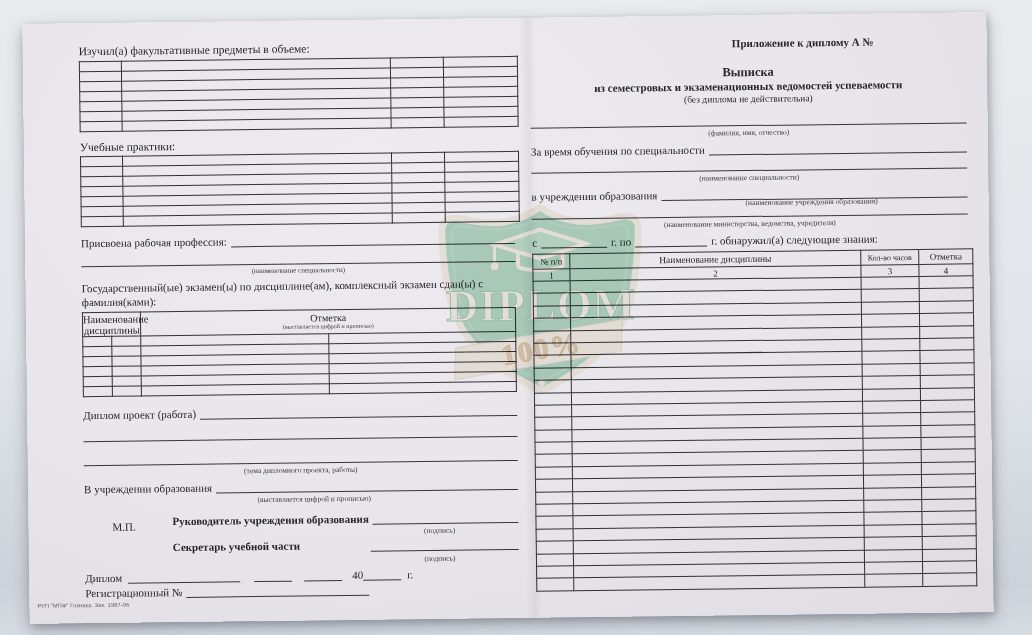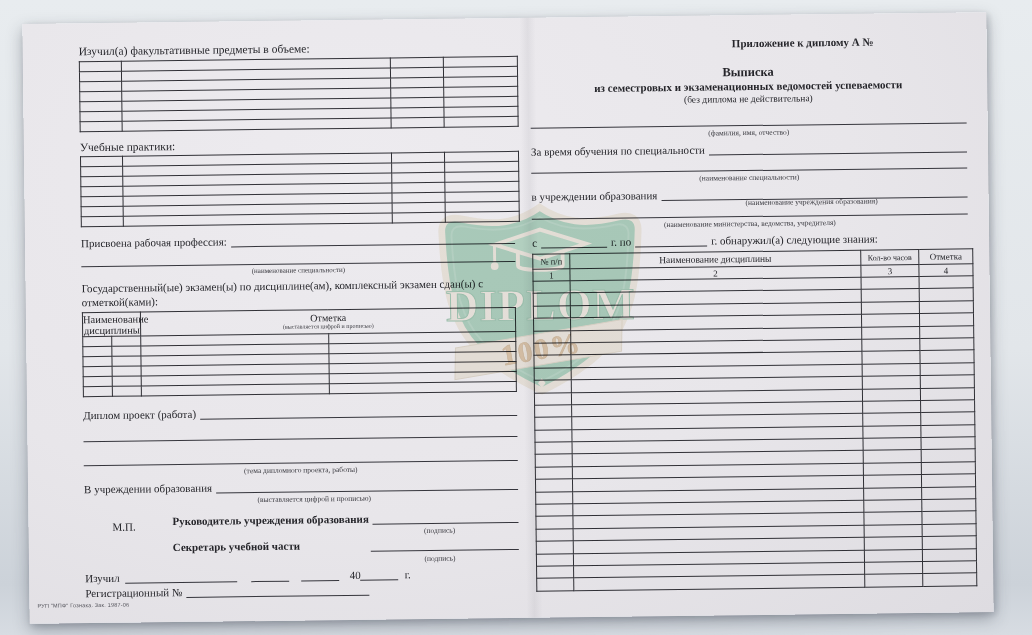--- a/index.html
+++ b/index.html
@@ -162,21 +162,21 @@
     <div class="row txt" style="top:212px;">
       <span class="lbl">Присвоена рабочая профессия:</span>
       <span class="fill"></span>
     </div>
 
     <div class="abs line" style="top:243px;"></div>
     <div class="abs cap" style="top:246px;left:90px;right:90px;">(наименование специальности)</div>
 
     <div class="abs txt" style="top:258px;line-height:14px;">
       <span>Государственный(ые) экзамен(ы) по дисциплине(ам), комплексный экзамен сдан(ы) с</span><br>
-      <span>отметкой(ками):</span>
+      <span>фамилия(ками):</span>
     </div>
 
     <table class="lt abs exh" style="top:289px;">
       <thead>
         <tr style="height:24px;">
           <td class="c1" colspan="2">Наименование дисциплины</td>
           <td class="c2" colspan="2">
             <div class="m">Отметка</div>
             <div class="mc">(выставляется цифрой и прописью)</div>
           </td>
@@ -243,21 +243,21 @@
       <span class="lbl txt b">Руководитель учреждения образования</span>
       <span class="fill"></span>
     </div>
     <div class="abs cap8" style="top:507px;left:290px;width:130px;">(подпись)</div>
 
     <div class="abs txt b" style="top:519px;left:88px;">Секретарь учебной части</div>
     <div class="abs line" style="top:531px;left:286px;"></div>
     <div class="abs cap8" style="top:535px;left:290px;width:130px;">(подпись)</div>
 
     <div class="row txt" style="top:547px;">
-      <span class="lbl">Изучил</span>
+      <span class="lbl">Диплом</span>
       <span class="seg" style="width:112px;margin-left:6px;"></span>
       <span class="seg" style="width:38px;margin-left:14px;"></span>
       <span class="seg" style="width:38px;margin-left:12px;"></span>
       <span class="lbl" style="margin-left:10px;">40</span>
       <span class="seg" style="width:38px;"></span>
       <span class="lbl" style="margin-left:6px;">г.</span>
     </div>
 
     <div class="row txt" style="top:562px;right:150px;">
       <span class="lbl">Регистрационный №</span>

